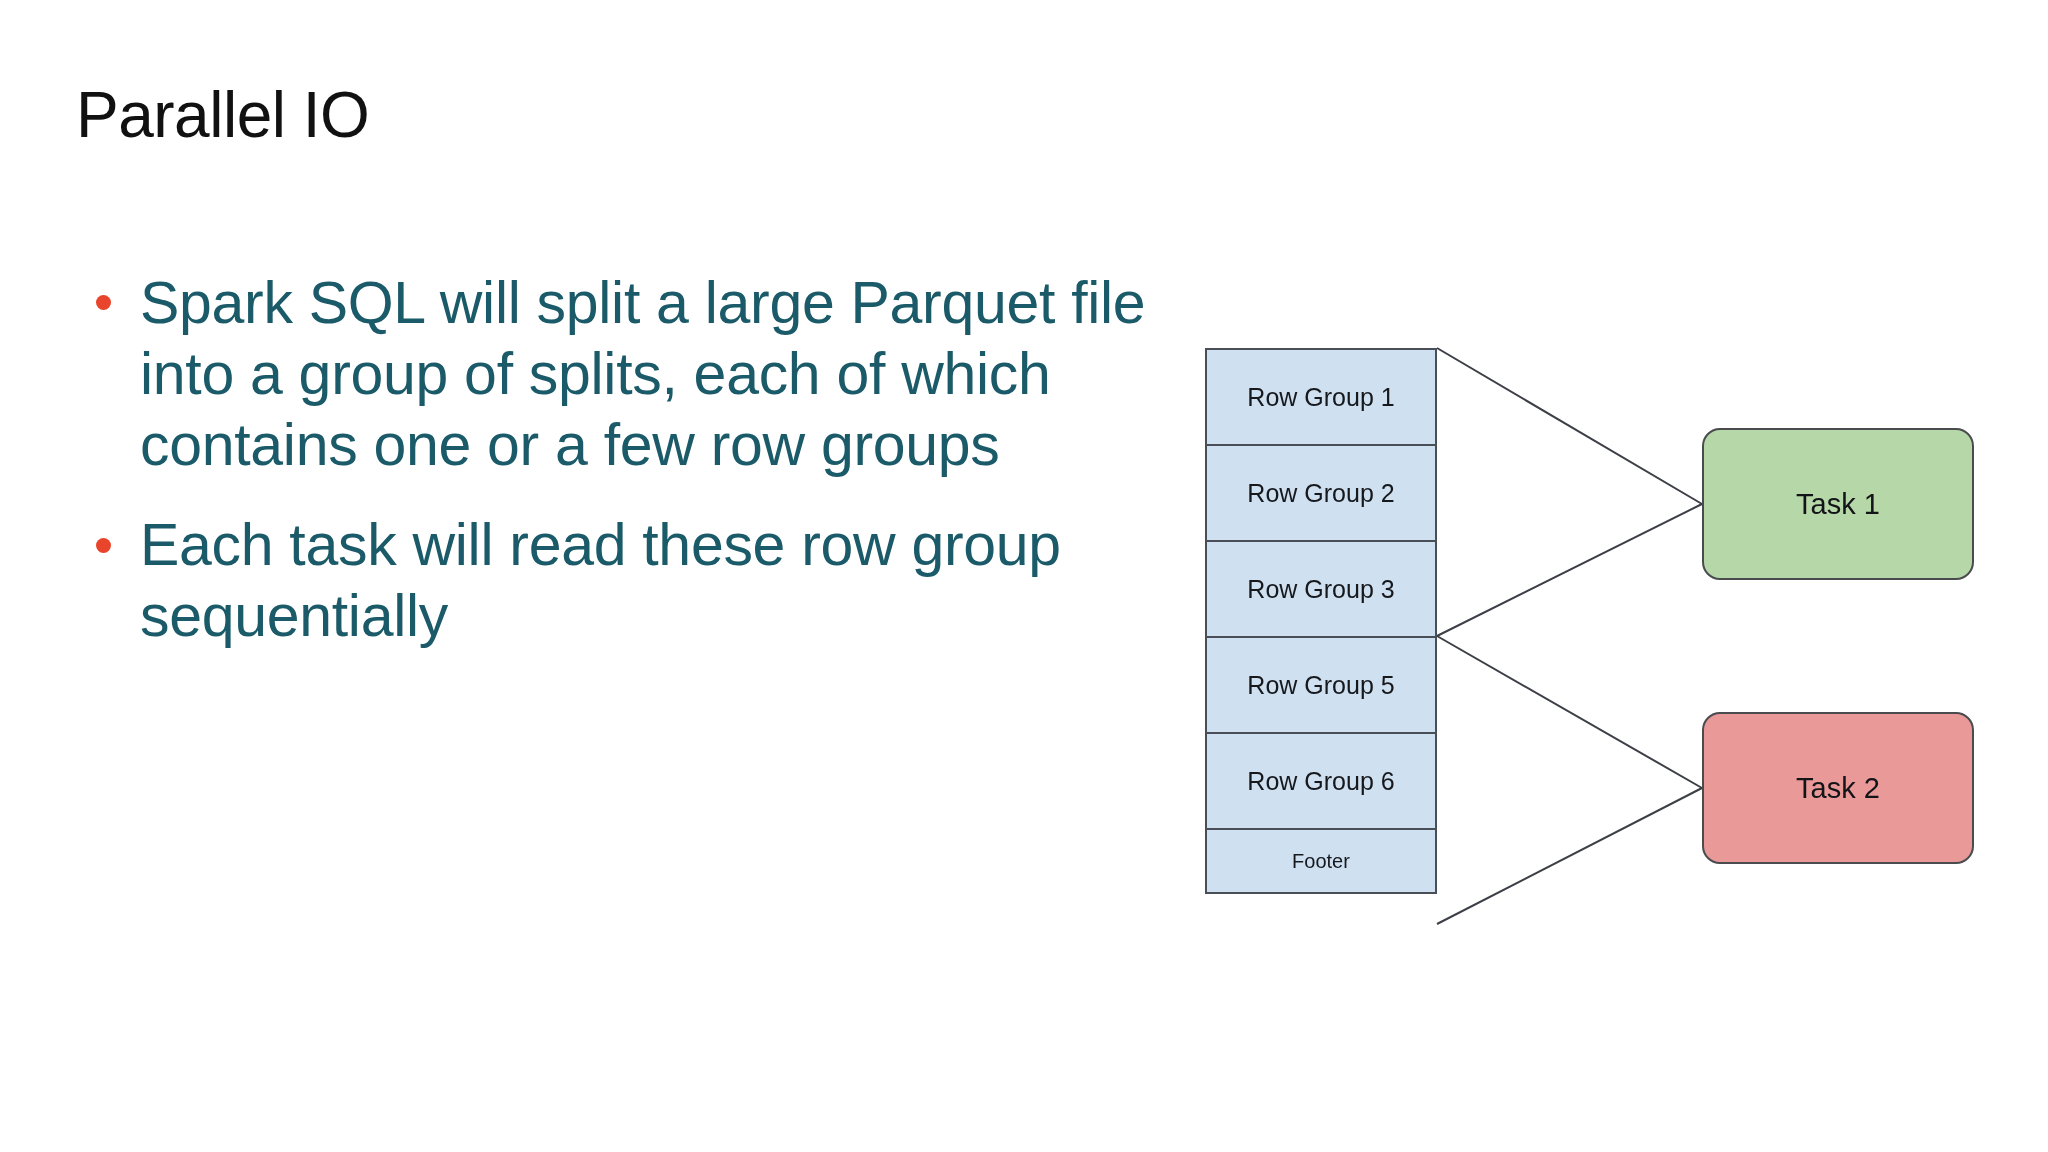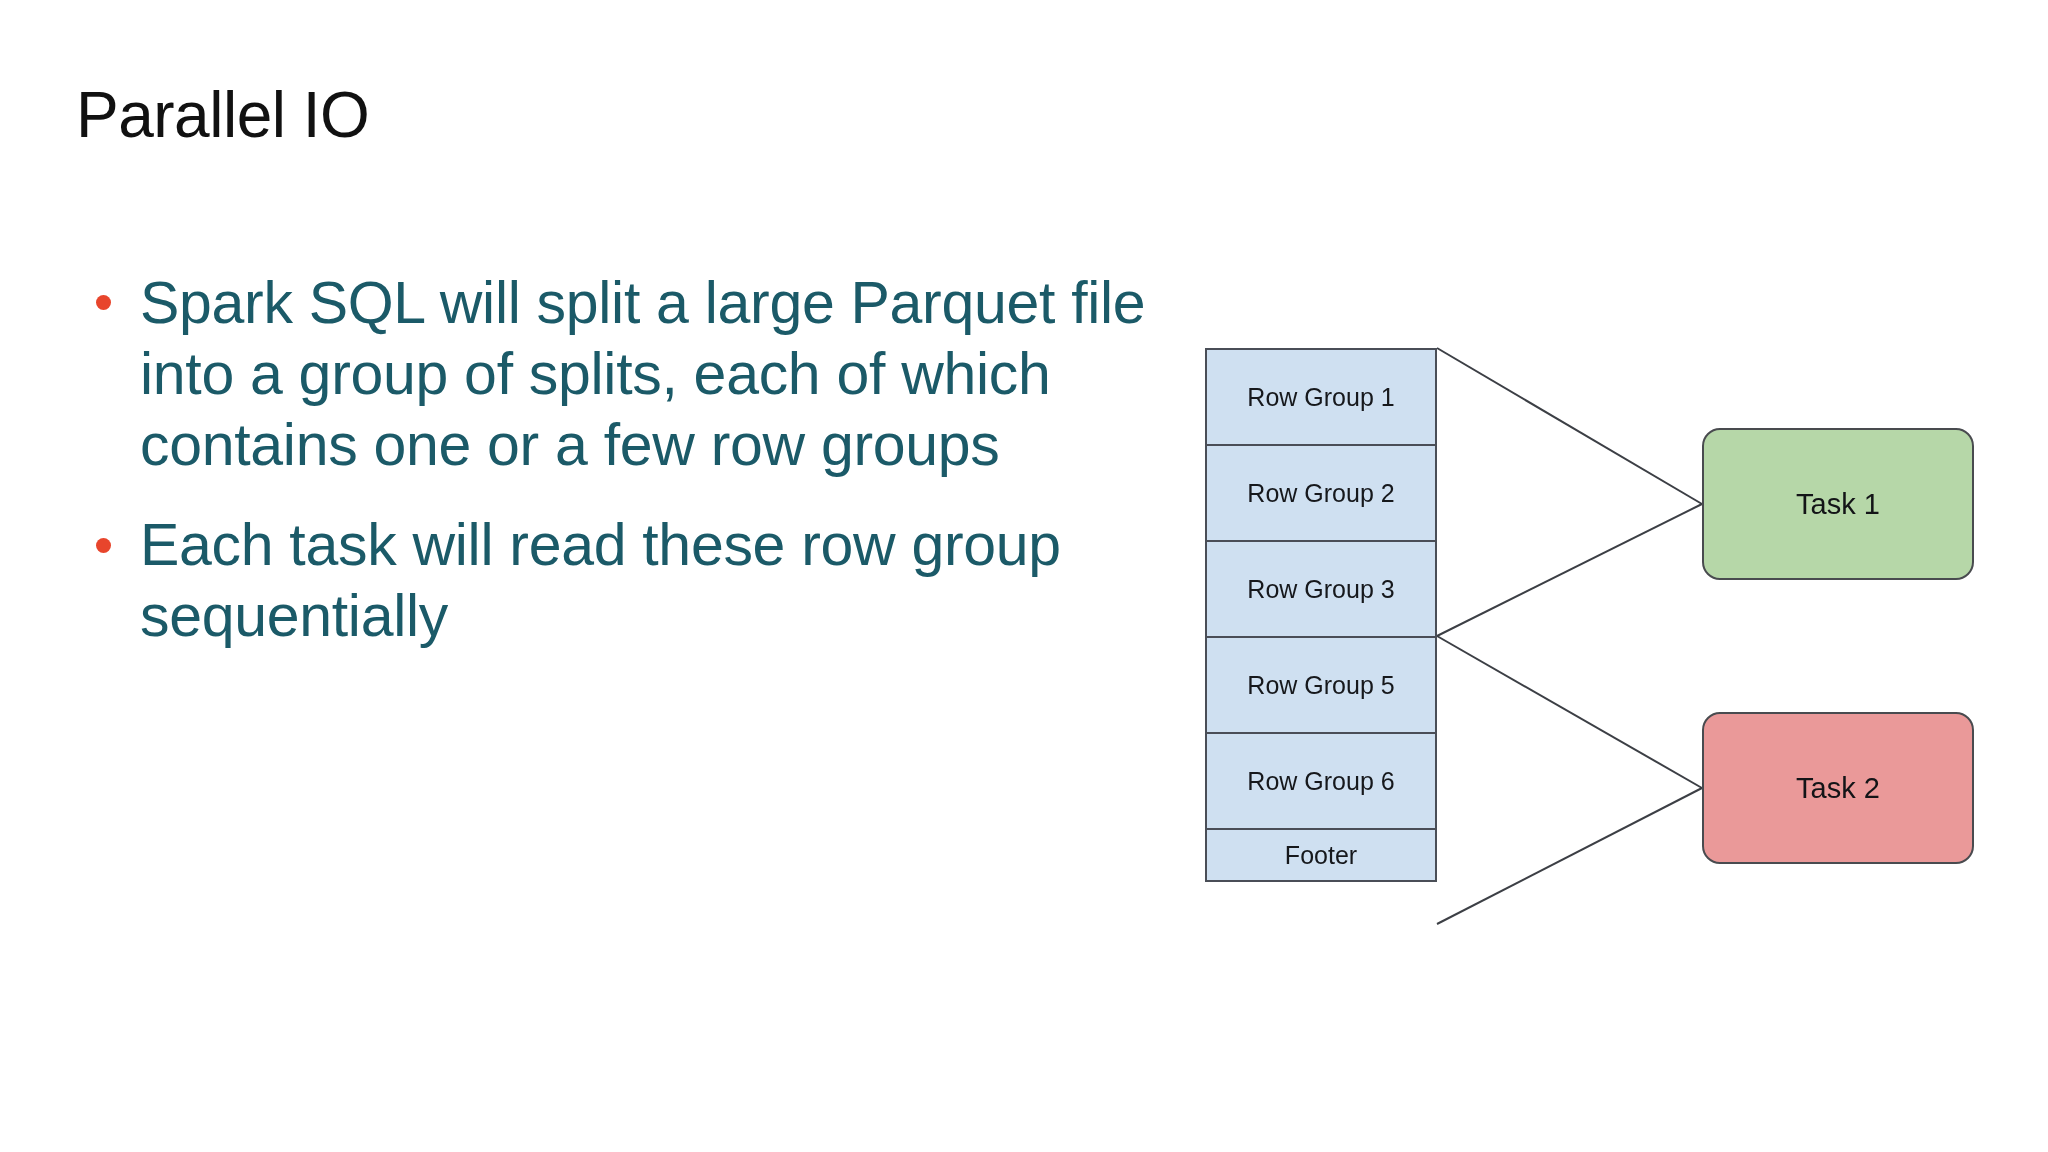--- a/index.html
+++ b/index.html
@@ -88,29 +88,29 @@
     border-bottom: 2px solid #4A4E57;
     background: #CFE0F1;
     display: flex;
     align-items: center;
     justify-content: center;
     color: #16181c;
     font-size: 25px;
     font-family: "Liberation Sans", sans-serif;
   }
   .footer-cell {
-    height: 50px;
+    height: 62px;
     border-bottom: none;
     box-sizing: border-box;
     background: #CFE0F1;
     display: flex;
     align-items: center;
     justify-content: center;
     color: #16181c;
-    font-size: 25px;
+    font-size: 20px;
     font-family: "Liberation Sans", sans-serif;
   }
 
   .task-box {
     position: absolute;
     width: 272px;
     height: 152px;
     border-radius: 18px;
     border: 2px solid #494B4F;
     display: flex;

